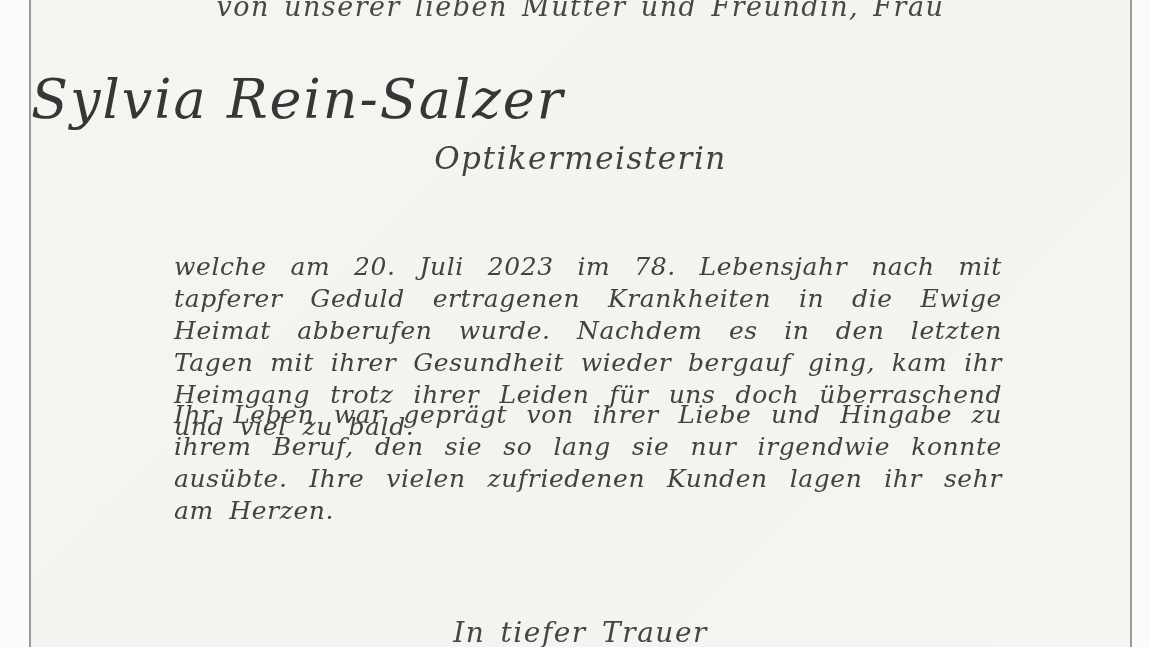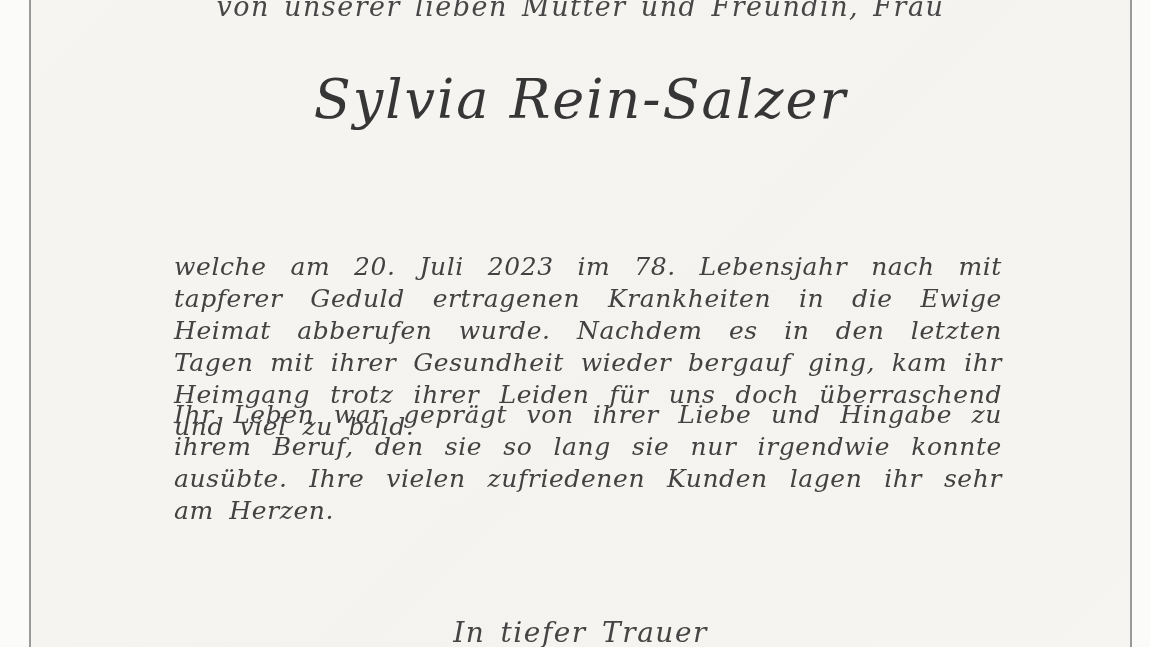--- a/index.html
+++ b/index.html
@@ -42,21 +42,20 @@
     letter-spacing: 1.5px;
     word-spacing: 4px;
     color: #474747;
   }
   .name {
     position: absolute;
     top: 68px;
     left: 0;
     width: 100%;
     margin: 0;
-    text-align: center;
     font-size: 54px;
     font-weight: normal;
     font-style: italic;
     letter-spacing: 2px;
     color: #363636;
   }
   .role {
     position: absolute;
     top: 140px;
     left: 0;
@@ -98,20 +97,21 @@
 </head>
 <body>
 
 <div class="scan">
   <div class="page">
 
     <div class="intro">von unserer lieben Mutter und Freundin, Frau</div>
 
     <h1 class="name">Sylvia Rein-Salzer</h1>
 
+    <div class="role">Optikermeisterin</div>
 
     <p class="bodytext p1">welche am 20. Juli 2023 im 78. Lebensjahr nach mit tapferer Geduld ertragenen Krankheiten in die Ewige Heimat abberufen wurde. Nachdem es in den letzten Tagen mit ihrer Gesundheit wieder bergauf ging, kam ihr Heimgang trotz ihrer Leiden für uns doch überraschend und viel zu bald.</p>
 
     <p class="bodytext p2">Ihr Leben war geprägt von ihrer Liebe und Hingabe zu ihrem Beruf, den sie so lang sie nur irgendwie konnte ausübte. Ihre vielen zufriedenen Kunden lagen ihr sehr am Herzen.</p>
 
 
     <div class="closing">In tiefer Trauer</div>
 
   </div>
 </div>

